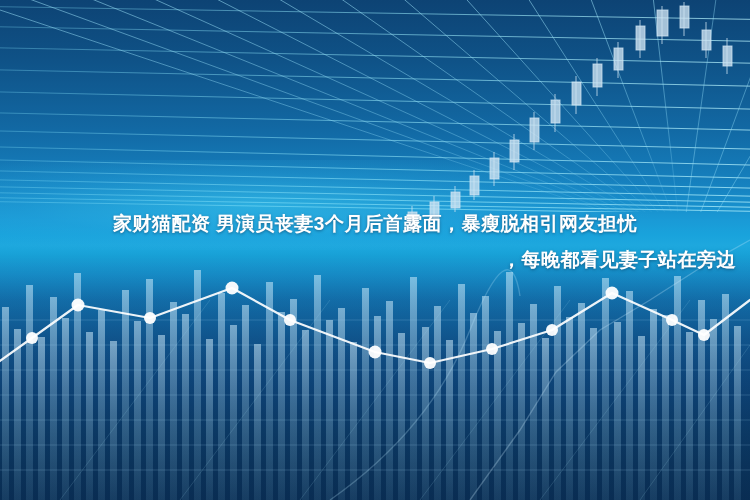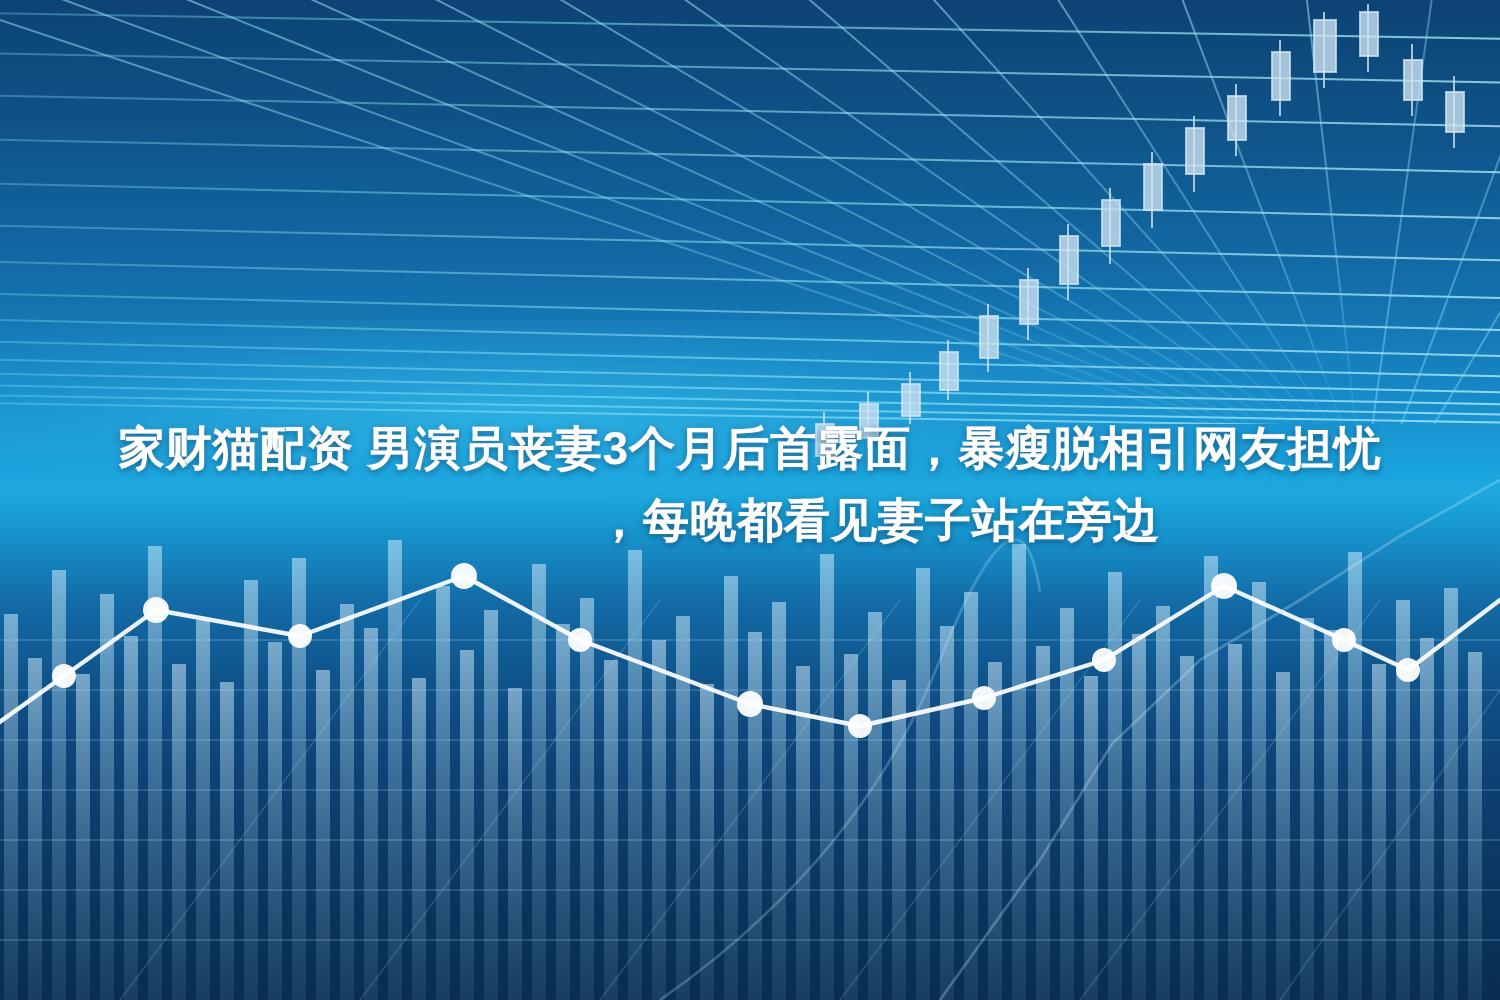--- a/index.html
+++ b/index.html
@@ -45,31 +45,31 @@
 
   
   svg.layer{display:block;}
 
   
   #headline{
     position:absolute;
     left:0;right:0;top:206px;
     text-align:center;
     color:#ffffff;
-    font-size:23px;
+    font-size:19px;
     font-weight:bold;
     line-height:36px;
     letter-spacing:.5px;
     text-shadow:0 1px 3px rgba(4,40,75,.55), 0 0 1px rgba(255,255,255,.4);
     padding:0 14px;
     box-sizing:border-box;
     white-space:normal;
   }
   #headline .ln{display:block;}
-  #headline .ln2{margin-left:128px;}
+  #headline .ln2{margin-left:128px;text-align:right;}
 </style>
 </head>
 <body>
 
 <div id="stage">
 
   <div class="layer" id="bg-gradient"></div>
   <div class="layer" id="horizon-glow"></div>
 
   <svg class="layer" id="grid-layer" width="750" height="500" viewBox="0 0 750 500">

